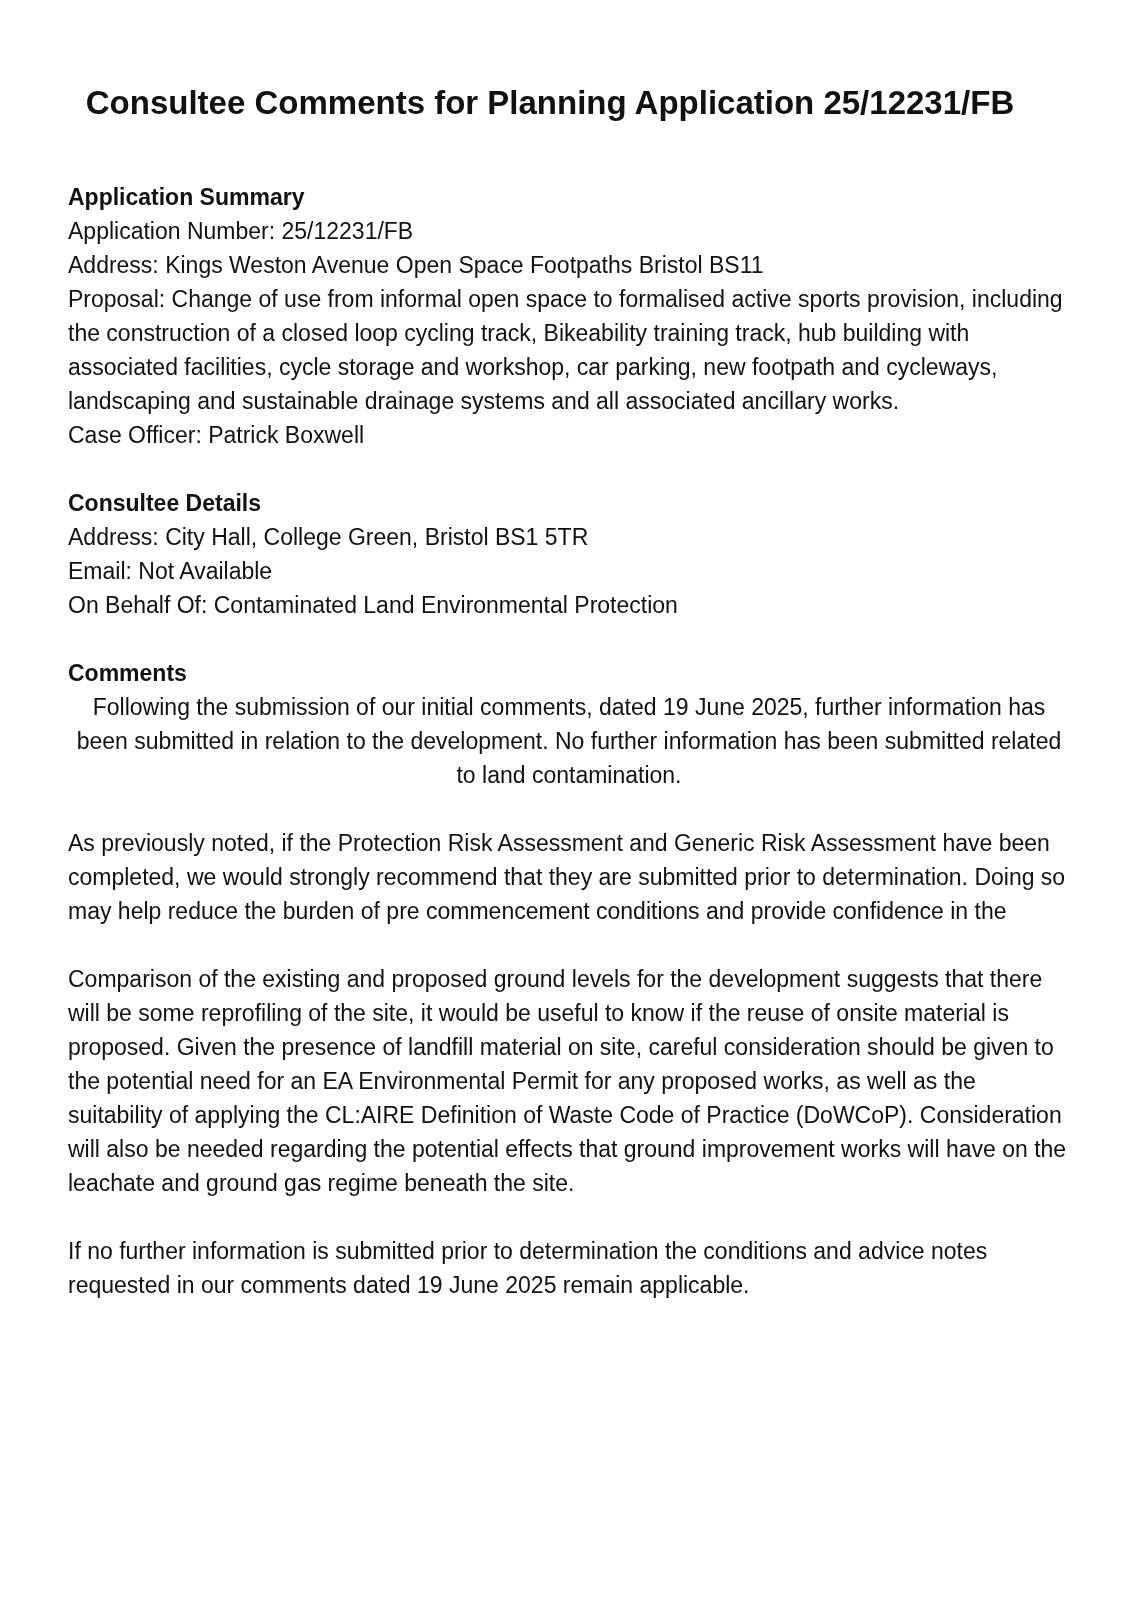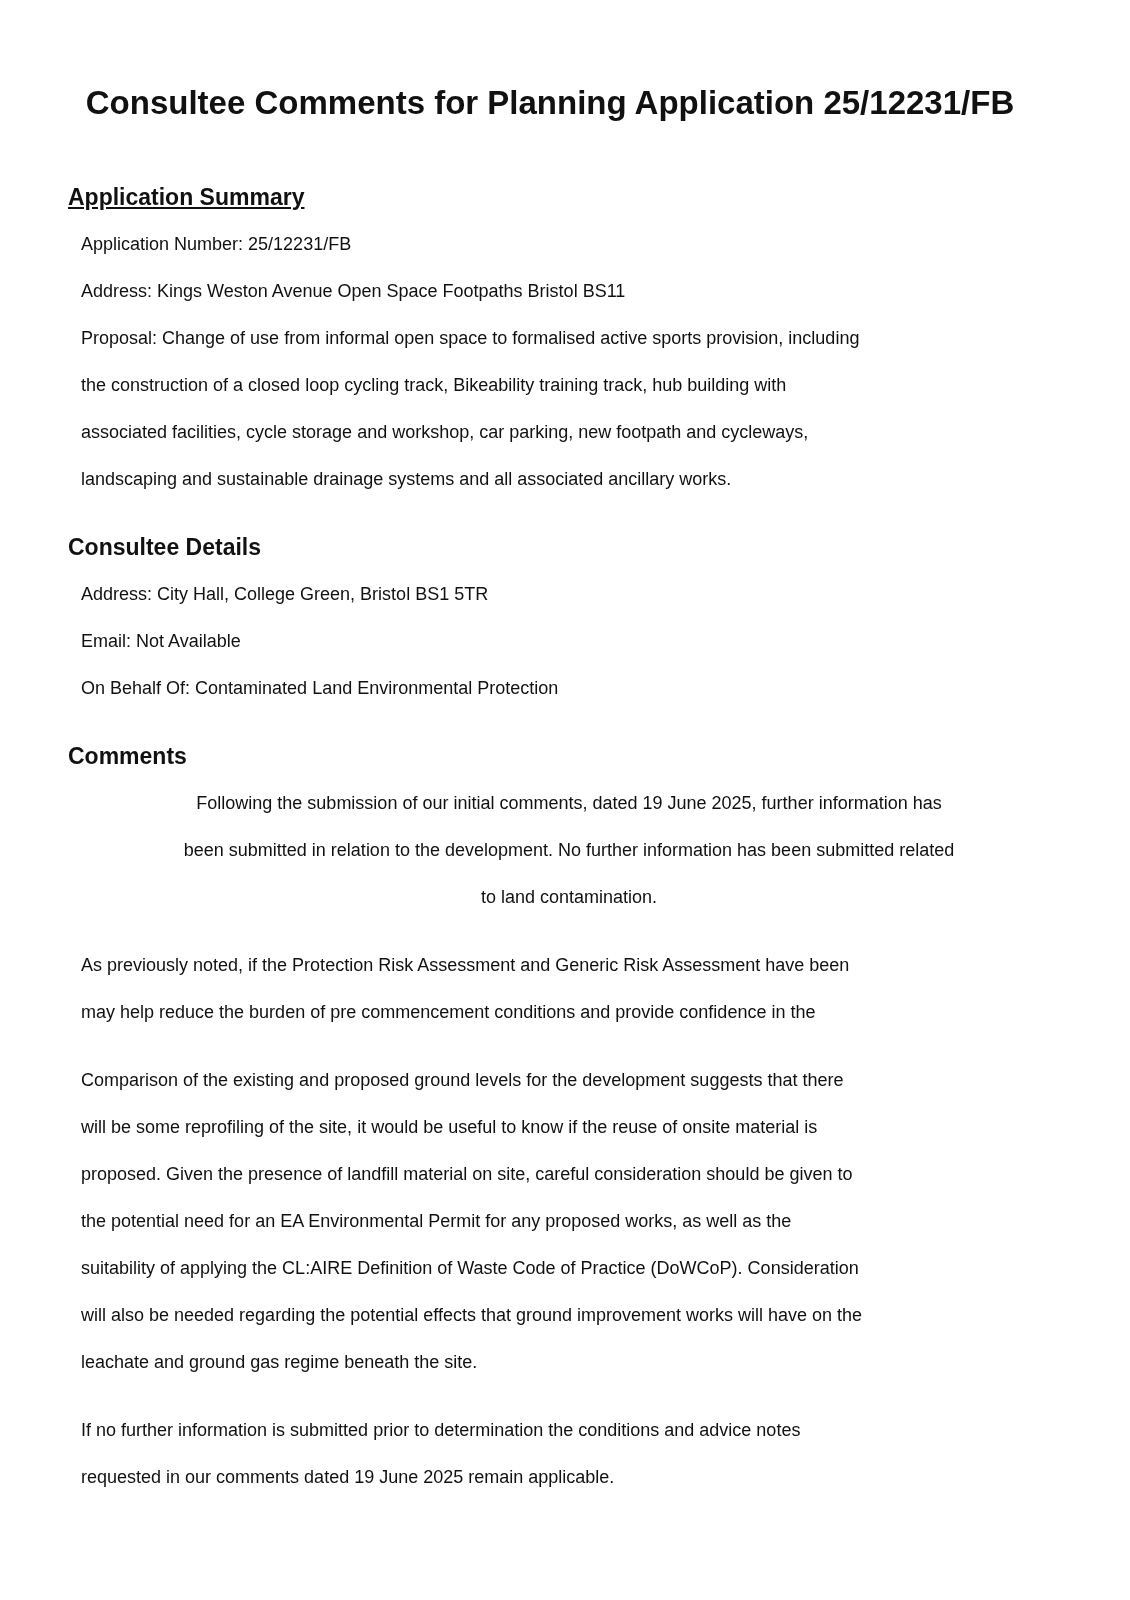--- a/index.html
+++ b/index.html
@@ -30,26 +30,25 @@
     white-space: nowrap;
   }
   .section-heading {
     font-size: 23px;
     line-height: 34px;
     font-weight: bold;
     margin: 34px 0 0 0;
   }
   .section-first .section-heading {
     margin-top: 57px;
-    text-decoration: underline;
   }
   .line {
-    font-size: 18px;
+    font-size: 23px;
     line-height: 34px;
-    margin: 13px;
+    margin: 0;
     white-space: nowrap;
   }
   .paragraph {
     margin: 34px 0 0 0;
   }
   .paragraph.first {
     margin-top: 0;
     text-align: center;
   }
 </style>
@@ -61,40 +60,42 @@
   <h1 class="doc-title">Consultee Comments for Planning Application 25/12231/FB</h1>
 
   <section class="section-first">
     <h2 class="section-heading">Application Summary</h2>
     <div class="line">Application Number: 25/12231/FB</div>
     <div class="line">Address: Kings Weston Avenue Open Space Footpaths Bristol BS11</div>
     <div class="line">Proposal: Change of use from informal open space to formalised active sports provision, including</div>
     <div class="line">the construction of a closed loop cycling track, Bikeability training track, hub building with</div>
     <div class="line">associated facilities, cycle storage and workshop, car parking, new footpath and cycleways,</div>
     <div class="line">landscaping and sustainable drainage systems and all associated ancillary works.</div>
+    <div class="line">Case Officer: Patrick Boxwell</div>
   </section>
 
   <section>
     <h2 class="section-heading">Consultee Details</h2>
     <div class="line">Address: City Hall, College Green, Bristol BS1 5TR</div>
     <div class="line">Email: Not Available</div>
     <div class="line">On Behalf Of: Contaminated Land Environmental Protection</div>
   </section>
 
   <section>
     <h2 class="section-heading">Comments</h2>
 
     <div class="paragraph first">
       <div class="line">Following the submission of our initial comments, dated 19 June 2025, further information has</div>
       <div class="line">been submitted in relation to the development. No further information has been submitted related</div>
       <div class="line">to land contamination.</div>
     </div>
 
     <div class="paragraph">
       <div class="line">As previously noted, if the Protection Risk Assessment and Generic Risk Assessment have been</div>
+      <div class="line">completed, we would strongly recommend that they are submitted prior to determination. Doing so</div>
       <div class="line">may help reduce the burden of pre commencement conditions and provide confidence in the</div>
     </div>
 
     <div class="paragraph">
       <div class="line">Comparison of the existing and proposed ground levels for the development suggests that there</div>
       <div class="line">will be some reprofiling of the site, it would be useful to know if the reuse of onsite material is</div>
       <div class="line">proposed. Given the presence of landfill material on site, careful consideration should be given to</div>
       <div class="line">the potential need for an EA Environmental Permit for any proposed works, as well as the</div>
       <div class="line">suitability of applying the CL:AIRE Definition of Waste Code of Practice (DoWCoP). Consideration</div>
       <div class="line">will also be needed regarding the potential effects that ground improvement works will have on the</div>

